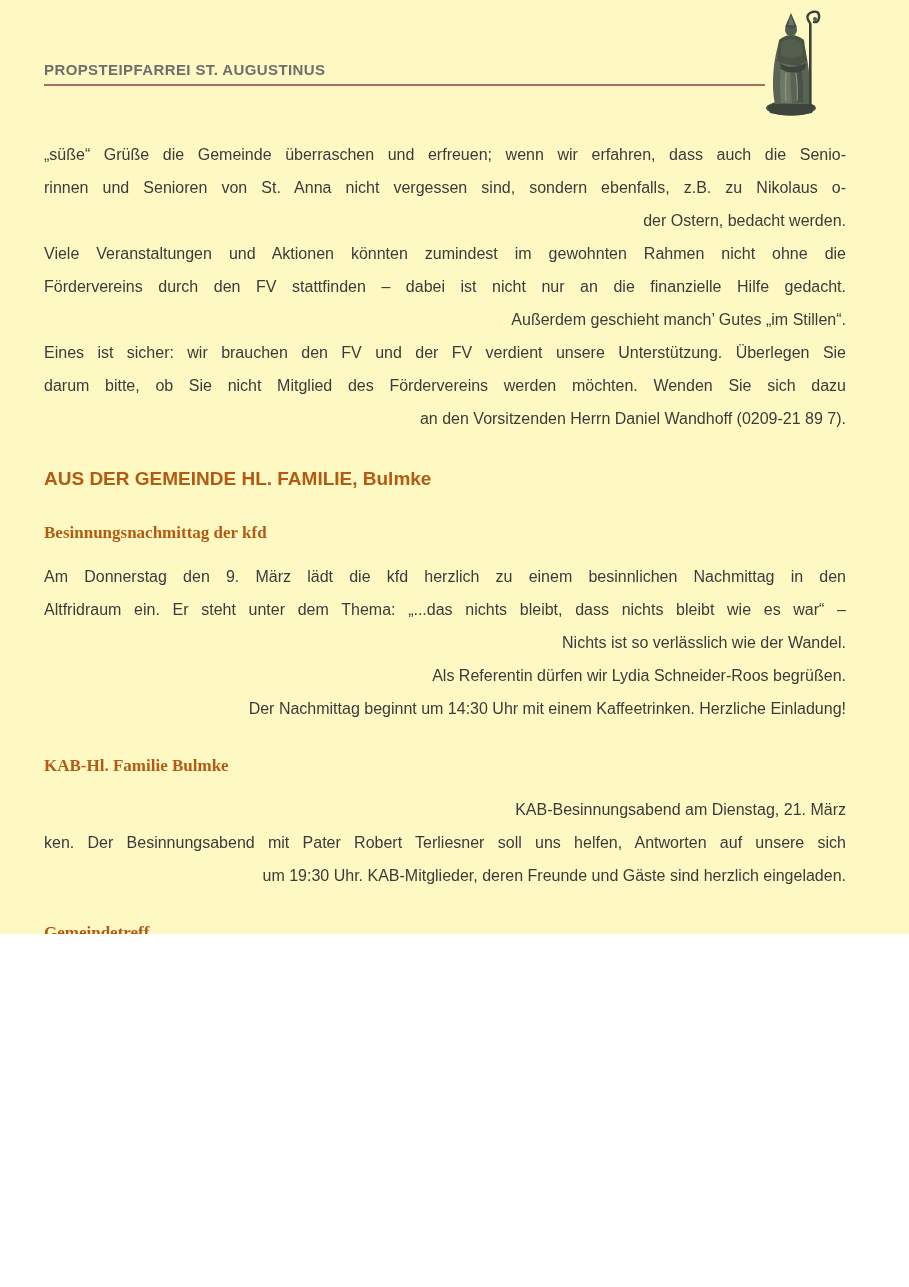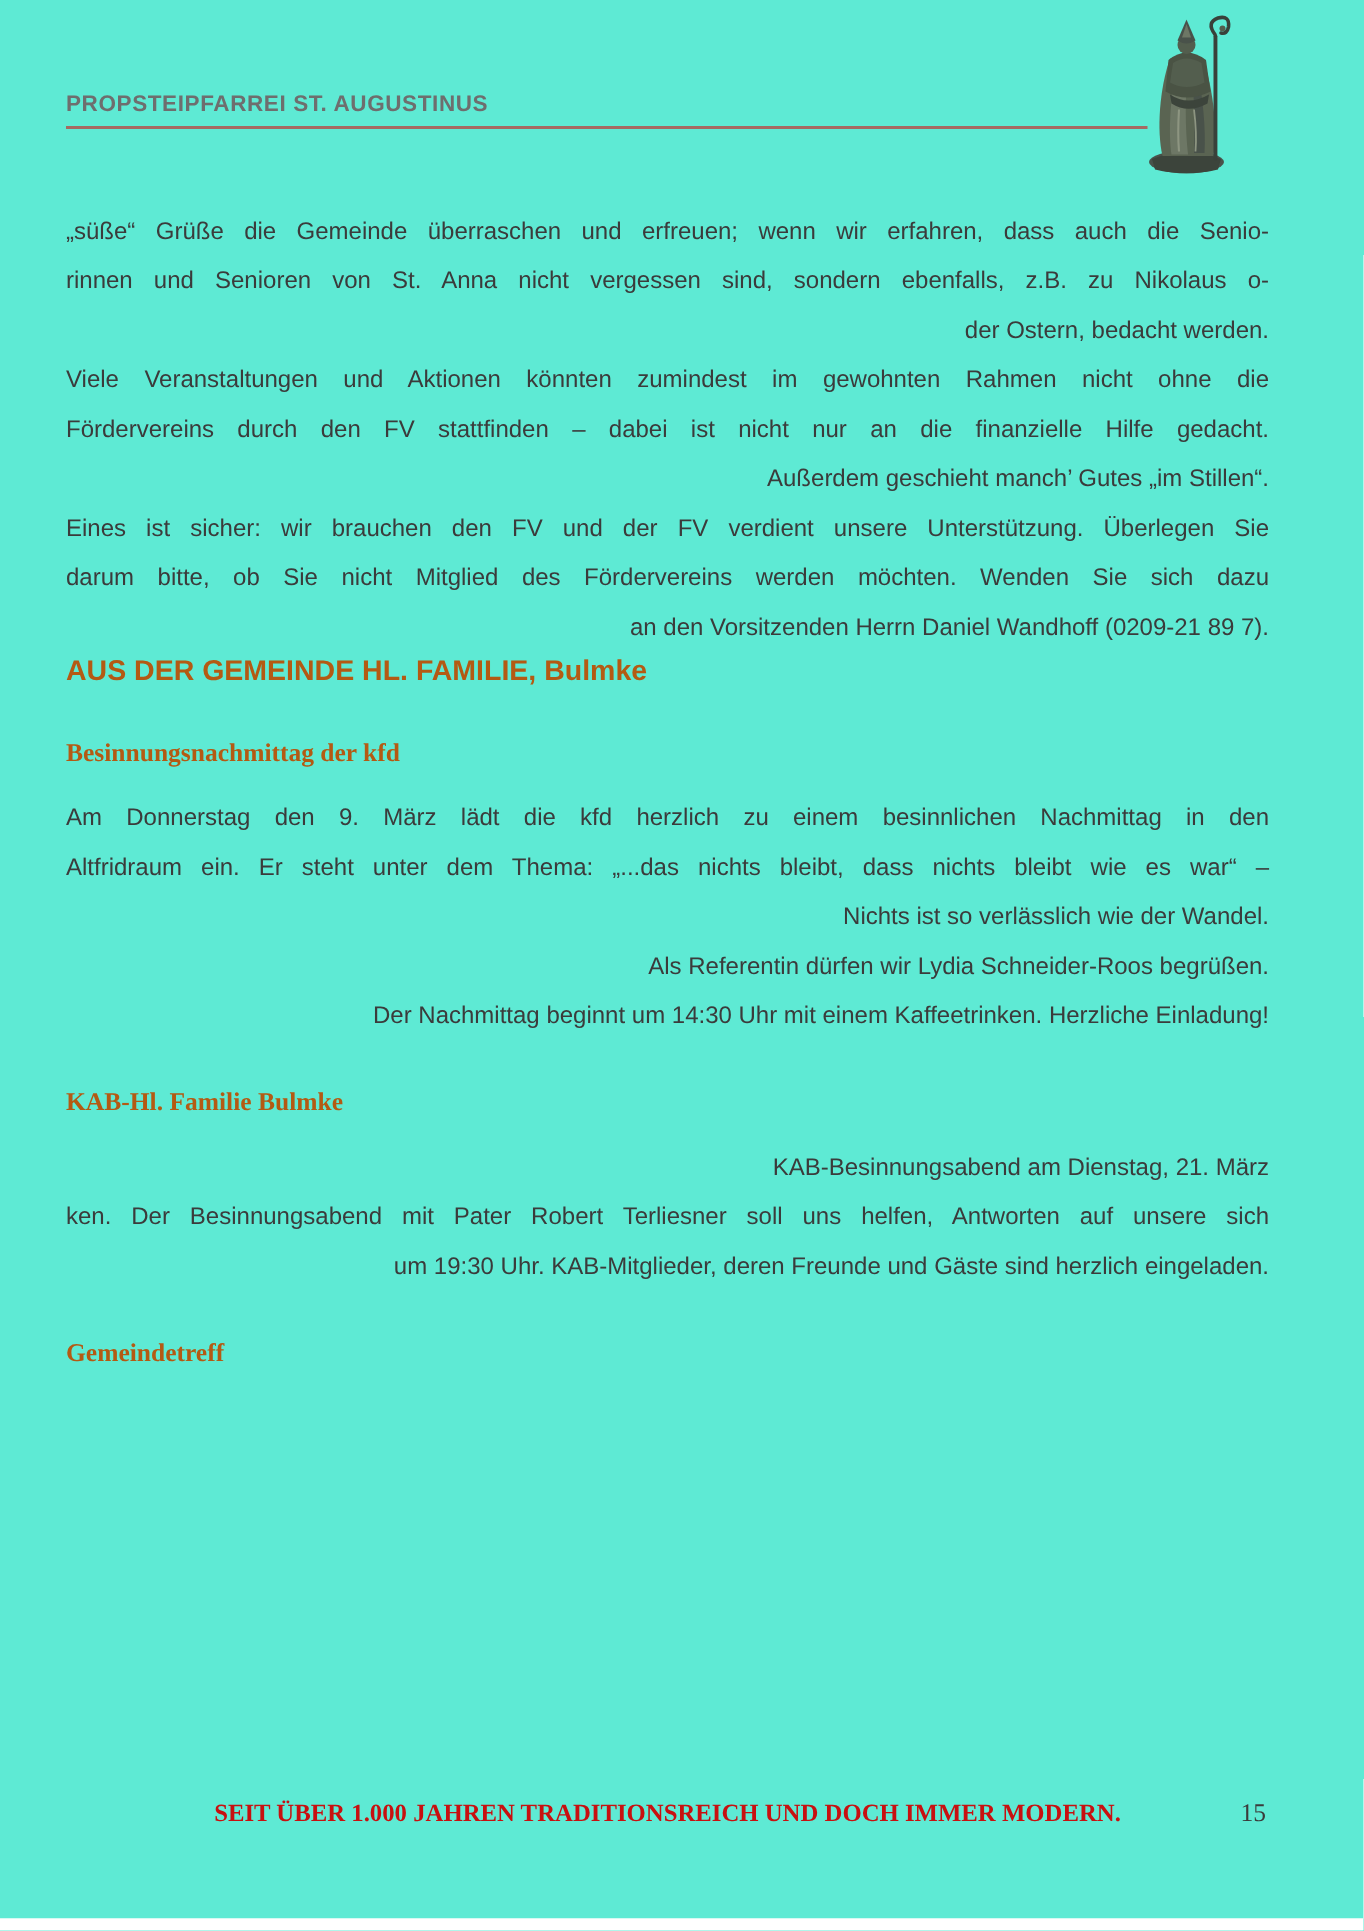--- a/index.html
+++ b/index.html
@@ -1,21 +1,21 @@
 <!DOCTYPE html>
 <html><head>
 <meta charset="utf-8">
 <style>
   * { margin: 0; padding: 0; box-sizing: border-box; }
   html, body { background: #ffffff; }
   .page {
     position: relative;
     width: 909px;
-    height: 1279px;
-    background: #5eead4;
+    height: 934px;
+    background: #fef9c3;
     font-family: "Liberation Sans", sans-serif;
     overflow: hidden;
   }
   .header-title {
     position: absolute;
     left: 44px;
     top: 61px;
     font-size: 15px;
     font-weight: bold;
     letter-spacing: 0.4px;
@@ -51,20 +51,21 @@
     line-height: 33px;
     color: #3b3b3b;
     text-align: right;
     white-space: normal;
   }
   .line.just {
     text-align: justify;
     text-align-last: justify;
   }
   .h1 {
+    margin-top: 31px;
     font-size: 19px;
     line-height: 26px;
     font-weight: bold;
     color: #b45a13;
   }
   .h2 {
     margin-top: 28px;
     font-size: 17px;
     line-height: 26px;
     font-weight: bold;

